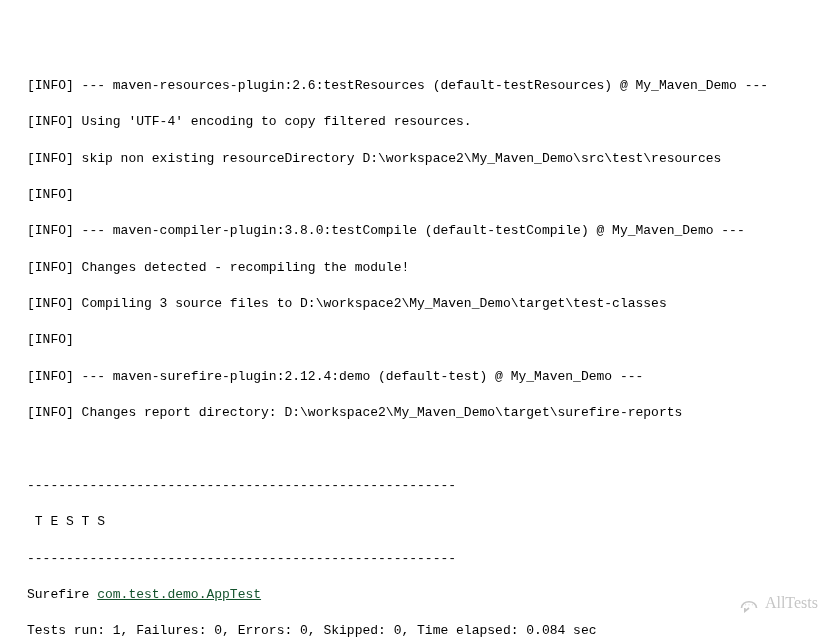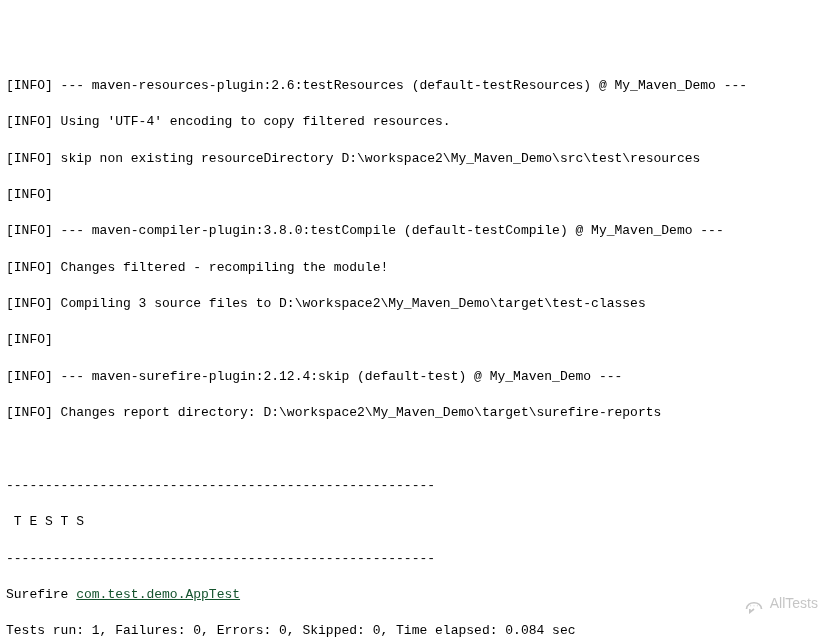--- a/index.html
+++ b/index.html
@@ -9,35 +9,35 @@
       line-height: 1.4;
       background: #fff;
       color: #000;
       padding: 4px 6px;
       white-space: pre;
       position: relative;
       width: 832px;
       height: 642px;
       overflow: hidden;
     }
-    .line { display: block; white-space: pre; }
+    .line { display: block; white-space: pre; margin-left: 21px; }
     a.test-link {
       color: #14532d;
       text-decoration: underline;
     }
     .watermark {
       position: absolute;
       right: 14px;
       bottom: 28px;
       display: flex;
       align-items: center;
       gap: 6px;
       color: #bcbcbc;
-      font-family: Liberation Sans, sans-serif;
-      font-size: 14px;
+      font-family: Liberation Serif, serif;
+      font-size: 16px;
       opacity: 0.85;
       pointer-events: none;
     }
     .watermark-icon {
       width: 20px;
       height: 20px;
       stroke: #bcbcbc;
       stroke-width: 2;
       fill: none;
     }
@@ -45,24 +45,24 @@
 </head>
 <body>
 
 
 
 <span class="line">[INFO] --- maven-resources-plugin:2.6:testResources (default-testResources) @ My_Maven_Demo ---</span>
 <span class="line">[INFO] Using 'UTF-4' encoding to copy filtered resources.</span>
 <span class="line">[INFO] skip non existing resourceDirectory D:\workspace2\My_Maven_Demo\src\test\resources</span>
 <span class="line">[INFO]</span>
 <span class="line">[INFO] --- maven-compiler-plugin:3.8.0:testCompile (default-testCompile) @ My_Maven_Demo ---</span>
-<span class="line">[INFO] Changes filtered - recompiling the module!</span>
+<span class="line">[INFO] Changes detected - recompiling the module!</span>
 <span class="line">[INFO] Compiling 3 source files to D:\workspace2\My_Maven_Demo\target\test-classes</span>
 <span class="line">[INFO]</span>
-<span class="line">[INFO] --- maven-surefire-plugin:2.12.4:skip (default-test) @ My_Maven_Demo ---</span>
+<span class="line">[INFO] --- maven-surefire-plugin:2.12.4:demo (default-test) @ My_Maven_Demo ---</span>
 <span class="line">[INFO] Changes report directory: D:\workspace2\My_Maven_Demo\target\surefire-reports</span>
 <span class="line"> </span>
 <span class="line">-------------------------------------------------------</span>
 <span class="line"> T E S T S</span>
 <span class="line">-------------------------------------------------------</span>
 <span class="line"><span>Surefire </span><a class="test-link" href="#">com.test.demo.AppTest</a></span>
 <span class="line">Tests run: 1, Failures: 0, Errors: 0, Skipped: 0, Time elapsed: 0.084 sec</span>
 
 
 

